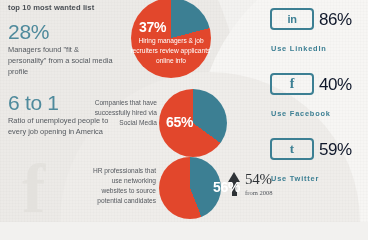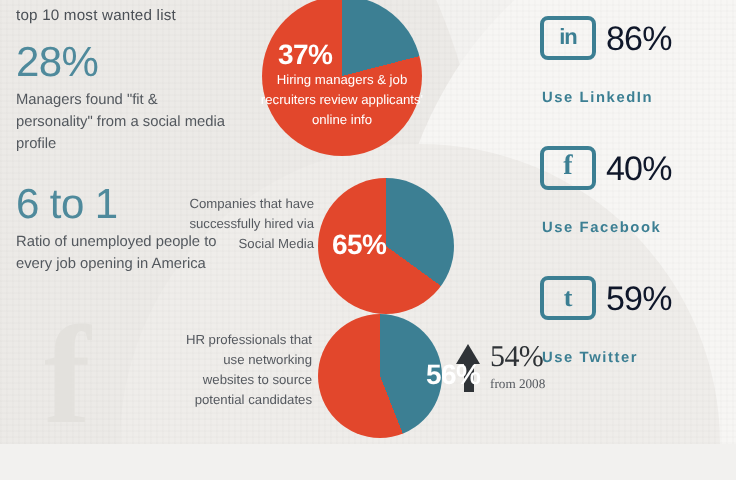--- a/index.html
+++ b/index.html
@@ -60,21 +60,21 @@
     pointer-events:none;
   }
 
   
   .left-col{
     position:absolute;left:8px;top:3px;width:106px;
     z-index:4;
   }
   .kicker{
     font-size:7.6px;
-    font-weight:normal;
+    font-weight:bold;
     color:#4a4f55;
     letter-spacing:.1px;
     margin:0 0 9px 0;
   }
   .big-stat{
     font-size:21px;
     color:#4f8a9c;
     letter-spacing:-.3px;
     margin:0 0 2px 0;
     line-height:1.05;
@@ -159,21 +159,21 @@
 
   
   .social-col{
     position:absolute;right:6px;top:8px;width:92px;z-index:6;
   }
   .social-row{ margin-bottom:20px; }
   .social-line{
     display:flex;align-items:center;gap:5px;
   }
   .sicon{
-    width:28px;height:22px;border-radius:4px;
+    width:44px;height:22px;border-radius:4px;
     border:2px solid #3c7f93;
     color:#3c7f93;
     display:flex;align-items:center;justify-content:center;
     font-weight:bold;
     flex:0 0 auto;
     box-sizing:border-box;
   }
   .sicon.in{ font-size:11px; font-family:"Liberation Sans",sans-serif; letter-spacing:-.5px;}
   .sicon.fb{ font-size:14px; font-family:"Liberation Serif",serif; }
   .sicon.tw{ font-size:13px; font-family:"Liberation Serif",serif; }

